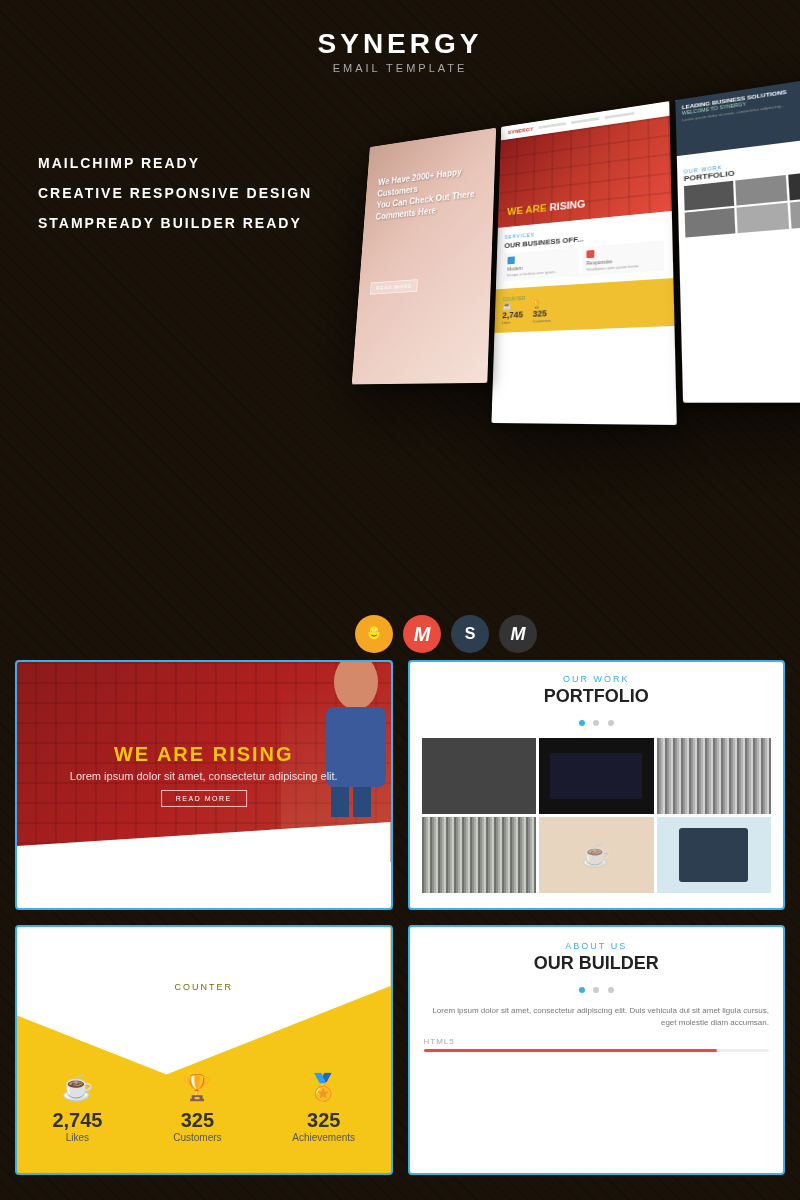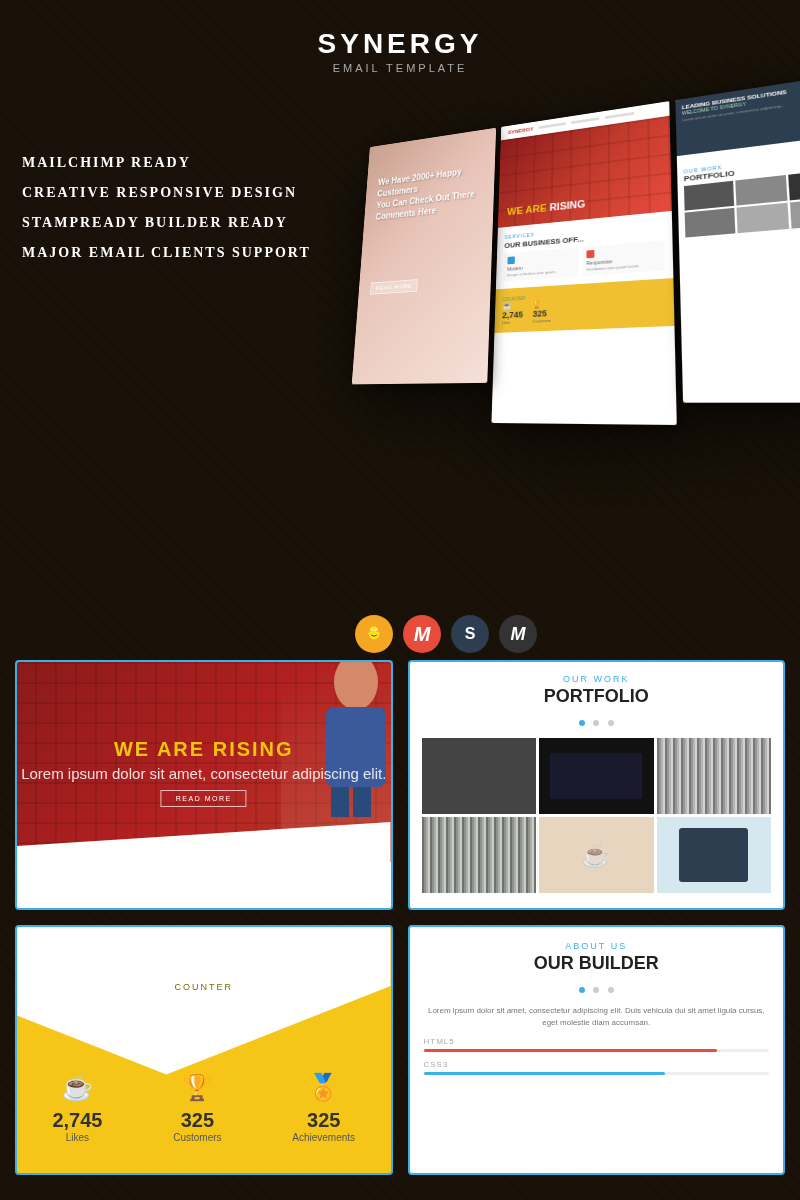--- a/index.html
+++ b/index.html
@@ -163,23 +163,22 @@
     .portfolio-item:nth-child(1) { background: #555; }
     .portfolio-item:nth-child(2) { background: #888; }
     .portfolio-item:nth-child(3) { background: #333; }
     .portfolio-item:nth-child(4) { background: #777; }
     .portfolio-item:nth-child(5) { background: #aaa; }
     .portfolio-item:nth-child(6) { background: #999; }
 
     
     .features-section {
       position: absolute;
-      left: 22px;
+      left: 38px;
       top: 155px;
-      font-family: Liberation Serif, serif;
     }
     .feature-item {
       color: #fff;
       font-size: 14px;
       font-weight: 700;
       letter-spacing: 2px;
       margin-bottom: 14px;
       text-transform: uppercase;
     }
 
@@ -248,21 +247,21 @@
       color: #fff;
       white-space: nowrap;
     }
     .hero-title {
       font-size: 20px;
       font-weight: 900;
       letter-spacing: 2px;
     }
     .hero-title span { color: #f1c40f; }
     .hero-desc {
-      font-size: 15px;
+      font-size: 11px;
       color: rgba(255,255,255,0.85);
       margin-top: 4px;
     }
     .hero-btn {
       display: inline-block;
       margin-top: 8px;
       padding: 4px 14px;
       border: 1px solid rgba(255,255,255,0.7);
       color: #fff;
       font-size: 7px;
@@ -450,21 +449,21 @@
       font-size: 18px;
       font-weight: 900;
       color: #222;
       margin-top: 2px;
     }
     .skills-text {
       font-size: 8px;
       color: #777;
       margin: 8px 0;
       line-height: 1.5;
-      text-align: center;
+      text-align: right;
     }
     .skill-row {
       margin-bottom: 8px;
     }
     .skill-label {
       font-size: 8px;
       color: #aaa;
       text-transform: uppercase;
       letter-spacing: 1px;
       margin-bottom: 3px;
@@ -562,21 +561,20 @@
         </div>
       </div>
     </div>
   </div>
 </div>
 
 <div class="features-section">
   <div class="feature-item">MAILCHIMP READY</div>
   <div class="feature-item">CREATIVE RESPONSIVE DESIGN</div>
   <div class="feature-item">STAMPREADY BUILDER READY</div>
-  <div class="feature-item">MAJOR EMAIL CLIENTS SUPPORT</div>
 </div>
 
 <div class="icons-row">
   <div class="email-icon icon-monkey" title="MailChimp">
     <svg width="22" height="22" viewBox="0 0 40 40">
       <ellipse cx="20" cy="18" rx="10" ry="12" fill="#ffe01b"></ellipse>
       <ellipse cx="16" cy="14" rx="2" ry="2.5" fill="#fff"></ellipse>
       <ellipse cx="24" cy="14" rx="2" ry="2.5" fill="#fff"></ellipse>
       <circle cx="16" cy="14.5" r="1" fill="#333"></circle>
       <circle cx="24" cy="14.5" r="1" fill="#333"></circle>
@@ -665,22 +663,16 @@
         <span class="card-dot dot-gray"></span>
         <span class="card-dot dot-gray"></span>
       </div>
       <div class="skills-text">Lorem ipsum dolor sit amet, consectetur adipiscing elit. Duis vehicula dui sit amet ligula cursus, eget molestie diam accumsan.</div>
       <div class="skill-row">
         <div class="skill-label">HTML5</div>
         <div class="skill-bar-bg">
           <div class="skill-bar-fill bar-red" style="width:85%;"></div>
         </div>
       </div>
-      <div class="skill-row">
-        <div class="skill-label">CSS3</div>
-        <div class="skill-bar-bg">
-          <div class="skill-bar-fill bar-blue" style="width:70%;"></div>
-        </div>
-      </div>
     </div>
   </div>
 
 </div>
 
 </body></html>

